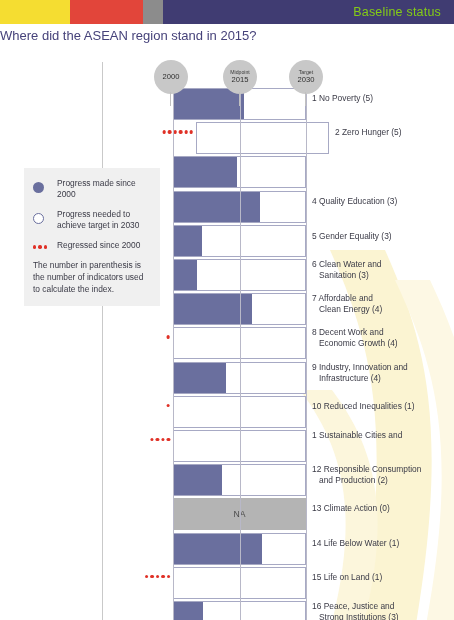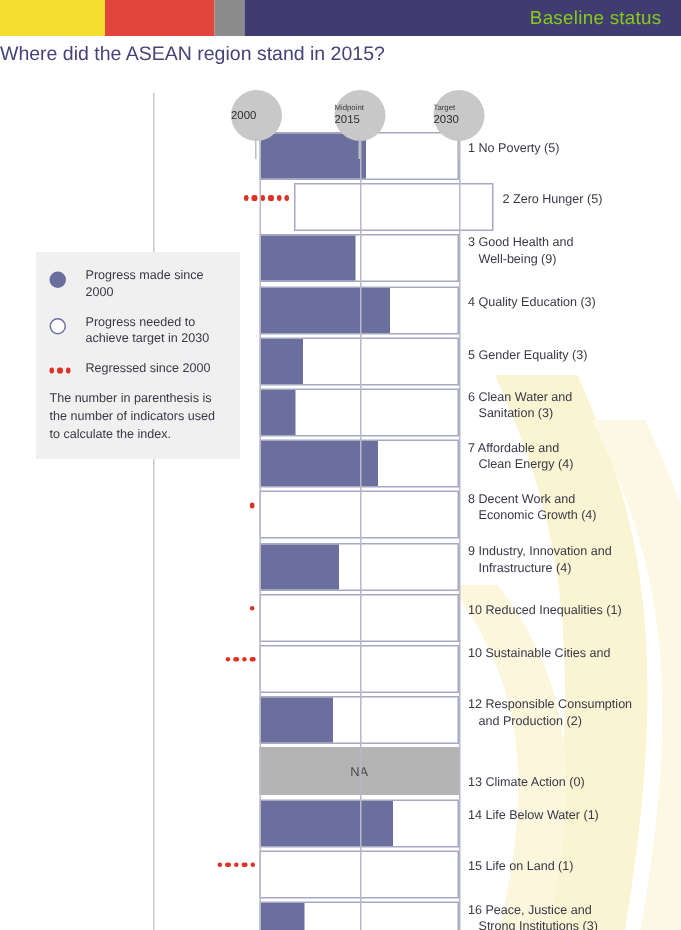--- a/index.html
+++ b/index.html
@@ -66,21 +66,21 @@
     width: 34px;
   }
   .marker .stem {
     position: absolute; left: 16px; top: 32px;
     width: 1px; height: 14px; background: #c0c0c0;
   }
   .marker .bubble {
     width: 34px; height: 34px; border-radius: 50%;
     background: #c8c8c8;
     display: flex; flex-direction: column;
-    justify-content: center;
+    align-items: center; justify-content: center;
     line-height: 1.05;
   }
   .marker .bubble .lbl-top {
     font-size: 5.2px; color: #3a3a3a;
   }
   .marker .bubble .lbl-main {
     font-size: 7.6px; color: #2e2e2e;
   }
   .marker.single .lbl-main { font-size: 7.6px; }
 
@@ -266,21 +266,20 @@
         <i></i>
         <i></i>
       </div>
       <div class="track"></div>
       <div class="rowlabel" style="top: 5px;"><span>2 Zero Hunger (5)</span></div>
     </div>
     <div class="row" style="top: 94.4px;">
       <div class="track">
         <div class="fill" style="width: 62.51px;"></div>
       </div>
-      <div class="rowlabel two" style="top: 0px;"><span>3 Good Health and</span><span class="cont">Well-being  (9)</span></div>
     </div>
     <div class="row" style="top: 128.6px;">
       <div class="track">
         <div class="fill" style="width: 86.45px;"></div>
       </div>
       <div class="rowlabel" style="top: 5px;"><span>4 Quality Education (3)</span></div>
     </div>
     <div class="row" style="top: 162.8px;">
       <div class="track">
         <div class="fill" style="width: 27.93px;"></div>
@@ -320,33 +319,33 @@
       <div class="rowlabel" style="top: 5px;"><span>10 Reduced Inequalities (1)</span></div>
     </div>
     <div class="row" style="top: 368px;">
       <div class="regress">
         <i></i>
         <i></i>
         <i></i>
         <i></i>
       </div>
       <div class="track"></div>
-      <div class="rowlabel two" style="top: 0px;"><span>10 Sustainable Cities and</span></div>
+      <div class="rowlabel two" style="top: 0px;"><span>1 Sustainable Cities and</span></div>
     </div>
     <div class="row" style="top: 402.2px;">
       <div class="track">
         <div class="fill" style="width: 47.88px;"></div>
       </div>
       <div class="rowlabel two" style="top: 0px;"><span>12 Responsible Consumption</span><span class="cont">and Production (2)</span></div>
     </div>
     <div class="row" style="top: 436.4px;">
       <div class="track na">
         <span class="na-text">NA</span>
       </div>
-      <div class="rowlabel" style="top: 18px;"><span>13 Climate Action (0)</span></div>
+      <div class="rowlabel" style="top: 5px;"><span>13 Climate Action (0)</span></div>
     </div>
     <div class="row" style="top: 470.6px;">
       <div class="track">
         <div class="fill" style="width: 87.78px;"></div>
       </div>
       <div class="rowlabel" style="top: 5px;"><span>14 Life Below Water (1)</span></div>
     </div>
     <div class="row" style="top: 504.8px;">
       <div class="regress">
         <i></i>

